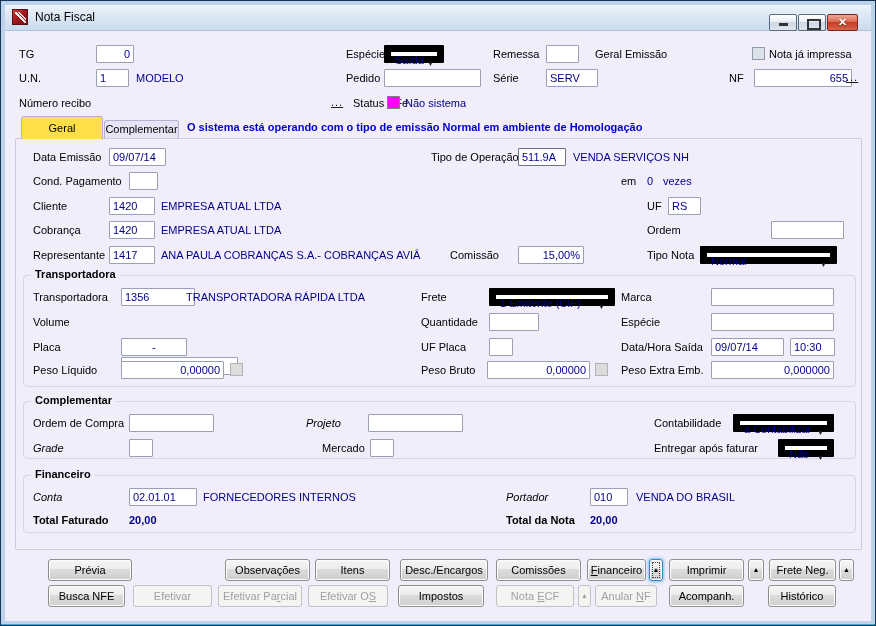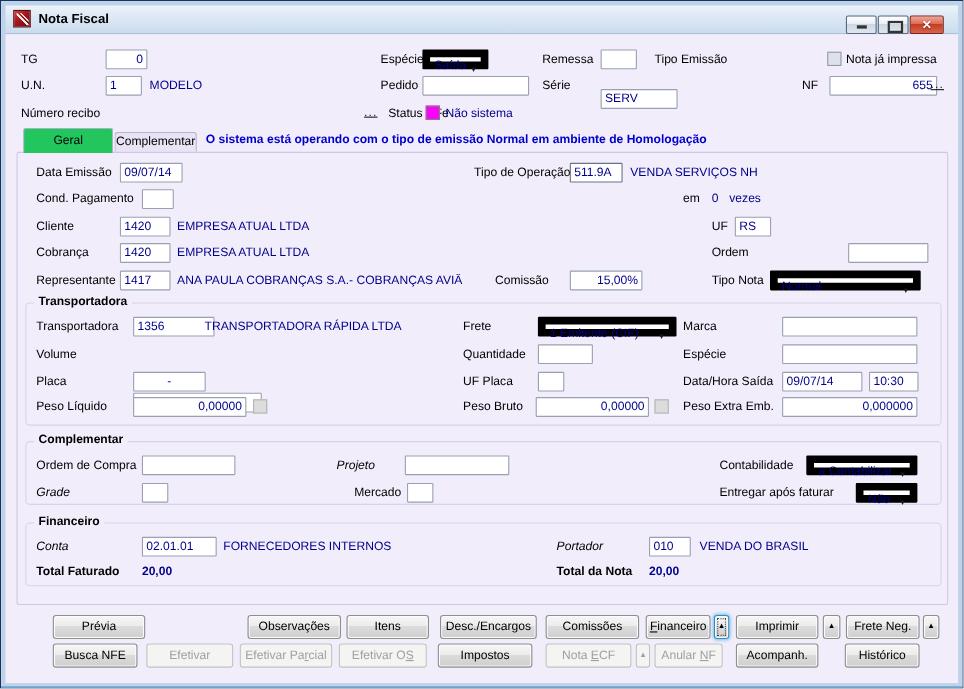--- a/index.html
+++ b/index.html
@@ -7,21 +7,21 @@
   .window{
     position:relative;width:876px;height:626px;
     background:#f2edfb;border:1px solid #16355c;
     font-family:"Liberation Sans",sans-serif;overflow:hidden;
   }
   .border-frame{position:absolute;inset:0;border:4px solid #bed3e9;pointer-events:none;z-index:60;}
   .cyan-line{position:absolute;left:0;right:0;bottom:0;height:1px;background:#4aa0d6;z-index:61;}
   .titlebar{
     position:absolute;left:1px;right:1px;top:1px;height:29px;
     background:linear-gradient(#f2f7fc,#dde9f5 45%,#cbdcee);
-    border-bottom:1px solid #adc2da;z-index:5;font-weight:bold;
+    border-bottom:1px solid #adc2da;z-index:5;
   }
   .app-icon{
     position:absolute;left:10px;top:7px;width:16px;height:16px;border:1px solid #5a0f12;
     background:linear-gradient(135deg,#d4453c 0%,#a8181f 40%,#6f0d12 100%);
   }
   .app-icon::after{content:"";position:absolute;left:2px;top:2px;width:11px;height:11px;
     background:linear-gradient(45deg,transparent 42%,#f3e9e6 42%,#f3e9e6 55%,transparent 55%),
                linear-gradient(45deg,transparent 62%,#e8d9d4 62%,#e8d9d4 70%,transparent 70%);}
   .title-text{position:absolute;left:33px;top:8px;font-size:12px;color:#000;}
   .cap-btn{
@@ -53,21 +53,21 @@
   .combo.center{text-align:center;padding-right:18px;}
   .combo .arr{position:absolute;right:3px;top:4px;font-size:7px;color:#1a1a1a;}
   .chk{position:absolute;width:13px;height:13px;border:1px solid #8f9bac;background:#dde2e9;cursor:pointer;}
   .chk.flat{background:#dcdcdc;border-color:#b4b4b4;}
   .more{position:absolute;font-size:11px;color:#1a1a1a;text-decoration:underline;cursor:pointer;letter-spacing:1px;}
   .swatch{position:absolute;width:13px;height:13px;border:1px solid #808080;}
   .tab{
     position:absolute;font-size:11px;text-align:center;cursor:pointer;
     border:1px solid #b7b0d0;border-bottom:none;border-radius:3px 3px 0 0;color:#000;
   }
-  .tab.active{left:20px;top:115px;width:82px;height:23px;line-height:22px;background:#22c55e;z-index:3;}
+  .tab.active{left:20px;top:115px;width:82px;height:23px;line-height:22px;background:#fde047;z-index:3;}
   .tab.inactive{left:103px;top:119px;width:75px;height:18px;line-height:17px;background:#e9e4f4;z-index:1;}
   .banner{position:absolute;left:186px;top:120px;font-size:11px;font-weight:bold;color:#0000cd;white-space:nowrap;}
   .panel{position:absolute;left:14px;top:137px;width:847px;height:412px;border:1px solid #cfc8e4;border-radius:2px;z-index:2;}
   .grp{position:absolute;border:1px solid #d8d2ea;border-radius:4px;}
   .grp-legend{position:absolute;font-size:11px;font-weight:bold;color:#000;background:#f2edfb;padding:0 4px;white-space:nowrap;z-index:4;}
   .btn{
     position:absolute;height:22px;border:1px solid #8e8e8e;border-radius:3px;
     background:linear-gradient(#f6f6f6,#ececec 45%,#dcdcdc 46%,#cfcfcf);
     box-shadow:inset 0 0 0 1px #fcfcfc;
     font-family:"Liberation Sans",sans-serif;font-size:11px;color:#000;text-align:center;line-height:20px;
@@ -90,31 +90,31 @@
   <div class="cap-btn cap-min"></div>
   <div class="cap-btn cap-max"></div>
   <div class="cap-btn cap-close"></div>
 
   <div class="lbl" style="left:18px;top:47px">TG</div>
   <input class="fld right" style="left: 95px; top: 44px; width: 38px;" value="0">
   <div class="lbl" style="left:345px;top:47px">Espécie</div>
   <div class="combo" style="left:383px;top:44px;width:60px"><span>Saída</span><span class="arr">▼</span></div>
   <div class="lbl" style="left:492px;top:47px">Remessa</div>
   <input class="fld" style="left: 545px; top: 44px; width: 33px;" value="">
-  <div class="lbl" style="left:594px;top:47px">Tipo Emissão</div>
+  <div class="lbl" style="left:594px;top:47px">Geral Emissão</div>
   <div class="chk" style="left:751px;top:46px"></div>
   <div class="lbl" style="left:768px;top:47px">Nota já impressa</div>
 
   <div class="lbl" style="left:18px;top:71px">U.N.</div>
   <input class="fld" style="left: 95px; top: 68px; width: 33px;" value="1">
   <div class="lbl navy" style="left:135px;top:71px">MODELO</div>
   <div class="lbl" style="left:345px;top:71px">Pedido</div>
   <input class="fld" style="left: 383px; top: 68px; width: 97px;" value="">
   <div class="lbl" style="left:492px;top:71px">Série</div>
-  <input class="fld" style="left: 545px; top: 80px; width: 70px;" value="SERV">
+  <input class="fld" style="left: 545px; top: 68px; width: 52px;" value="SERV">
   <div class="lbl" style="left:728px;top:71px">NF</div>
   <input class="fld right" style="left: 753px; top: 68px; width: 98px;" value="655">
   <div class="more" style="left:845px;top:70px">...</div>
 
   <div class="lbl" style="left:18px;top:96px">Número recibo</div>
   <div class="more" style="left:330px;top:95px">...</div>
   <div class="lbl" style="left:352px;top:96px">Status NFe</div>
   <div class="swatch" style="left: 386px; top: 95px; background: rgb(255, 0, 255);"></div>
   <div class="lbl navy" style="left:404px;top:96px">Não sistema</div>
 

